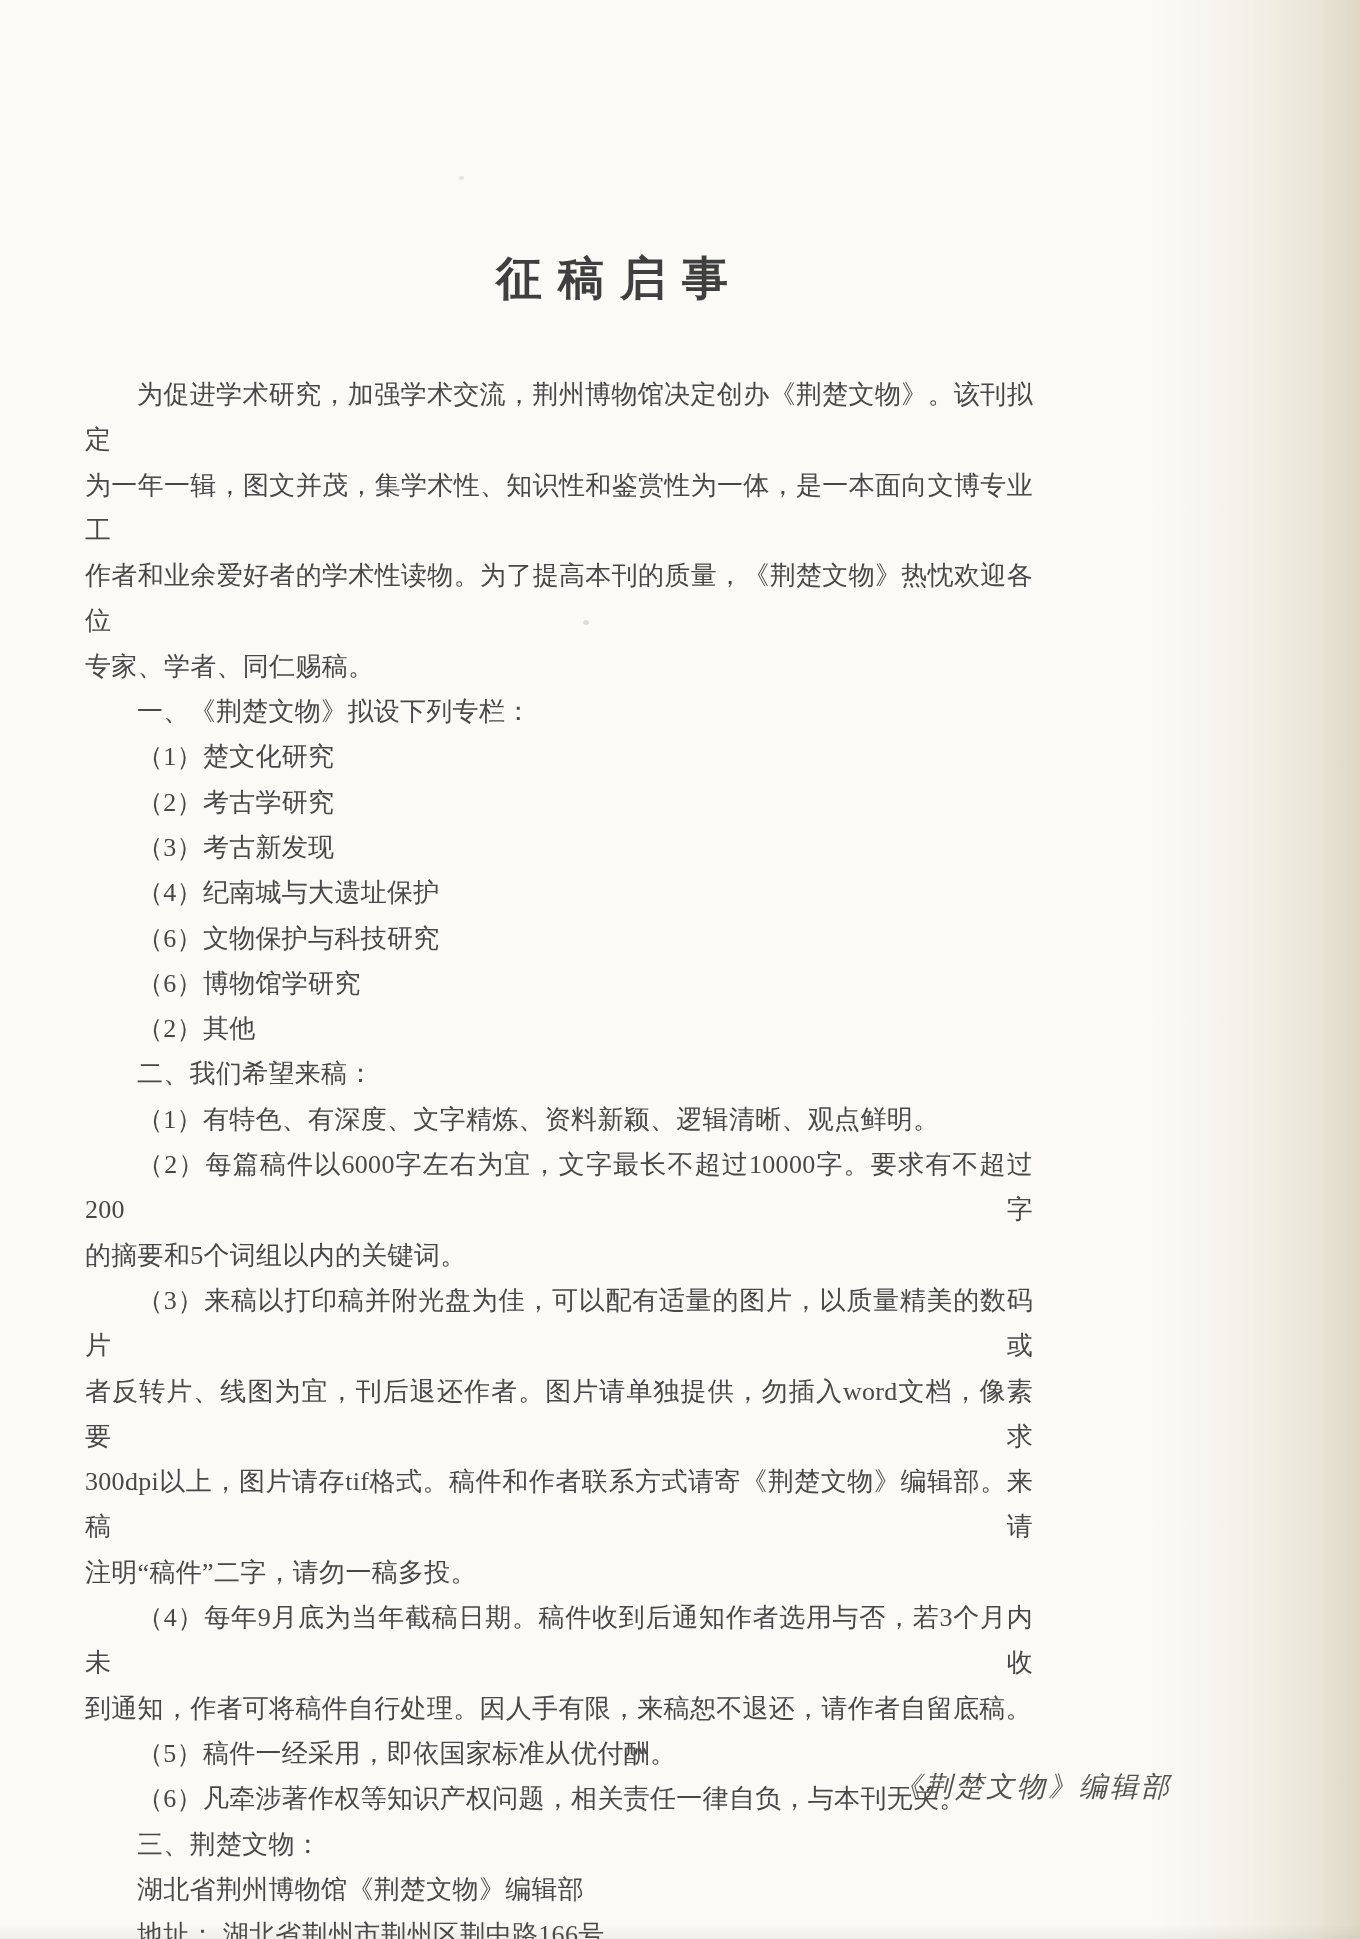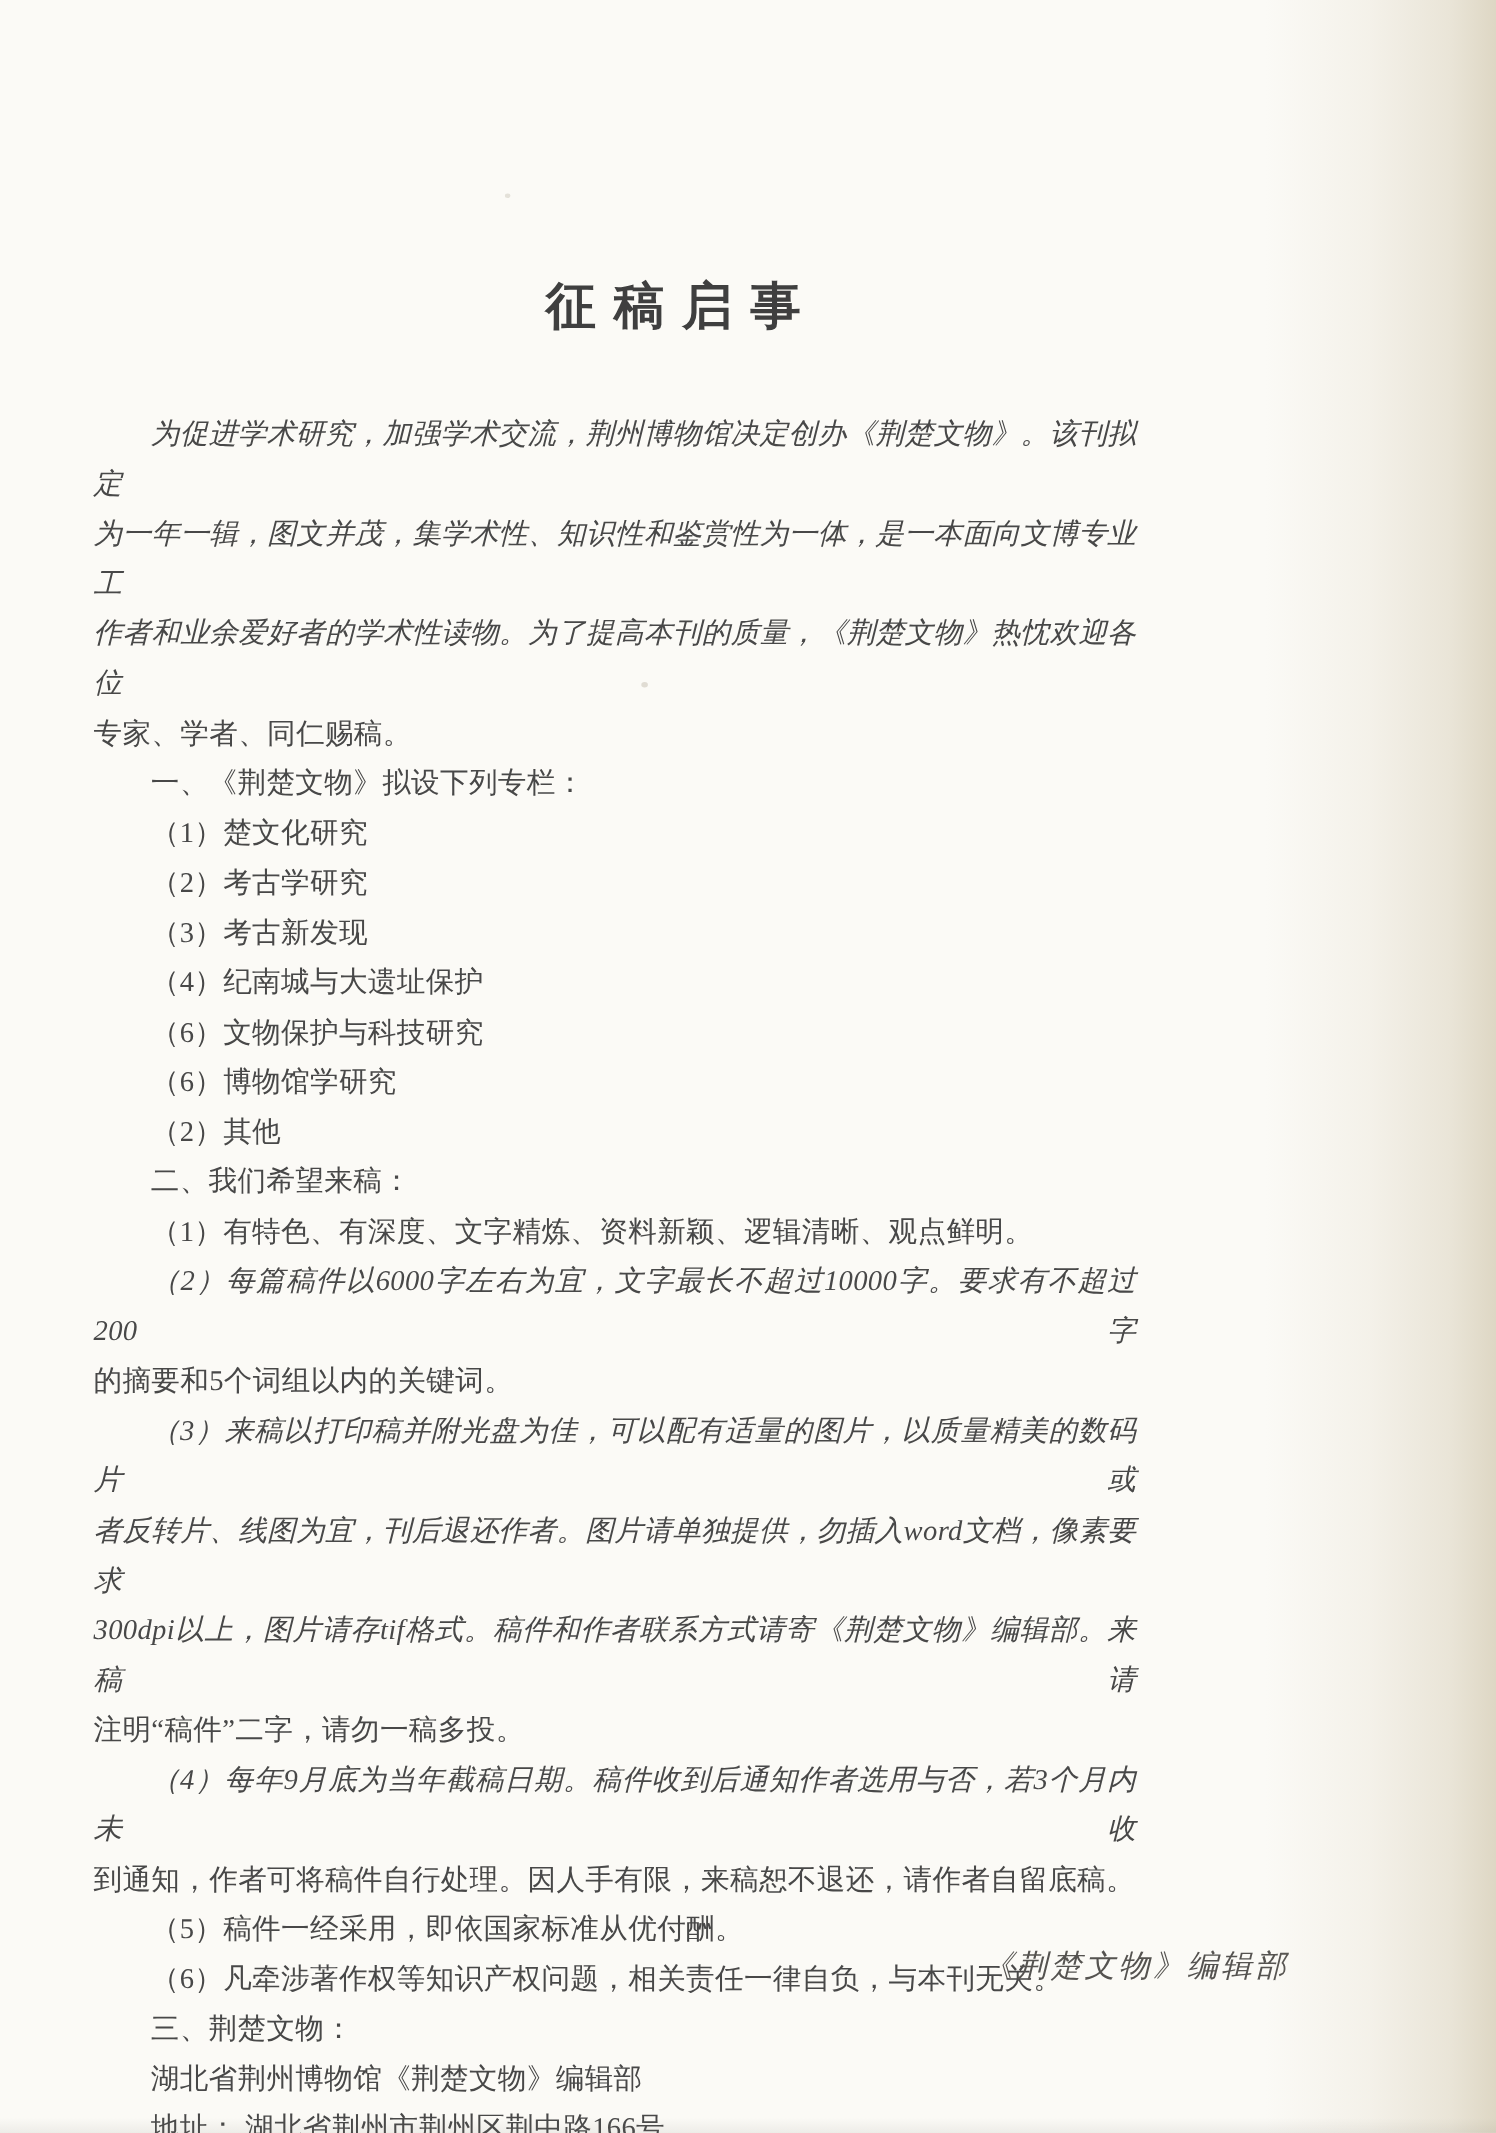--- a/index.html
+++ b/index.html
@@ -62,21 +62,20 @@
     line-height: 45.3px;
     letter-spacing: 0.3px;
     color: #484848;
   }
   .line { white-space: nowrap; }
   .line.indent { padding-left: 52px; }
   .line.justify {
     white-space: normal;
     text-align: justify;
     text-align-last: justify;
-    font-style: italic;
   }
   .line.justify.indent {
     padding-left: 0;
     text-indent: 52px;
   }
   .signature {
     position: absolute;
     top: 1768px;
     left: 893px;
     font-size: 28px;

